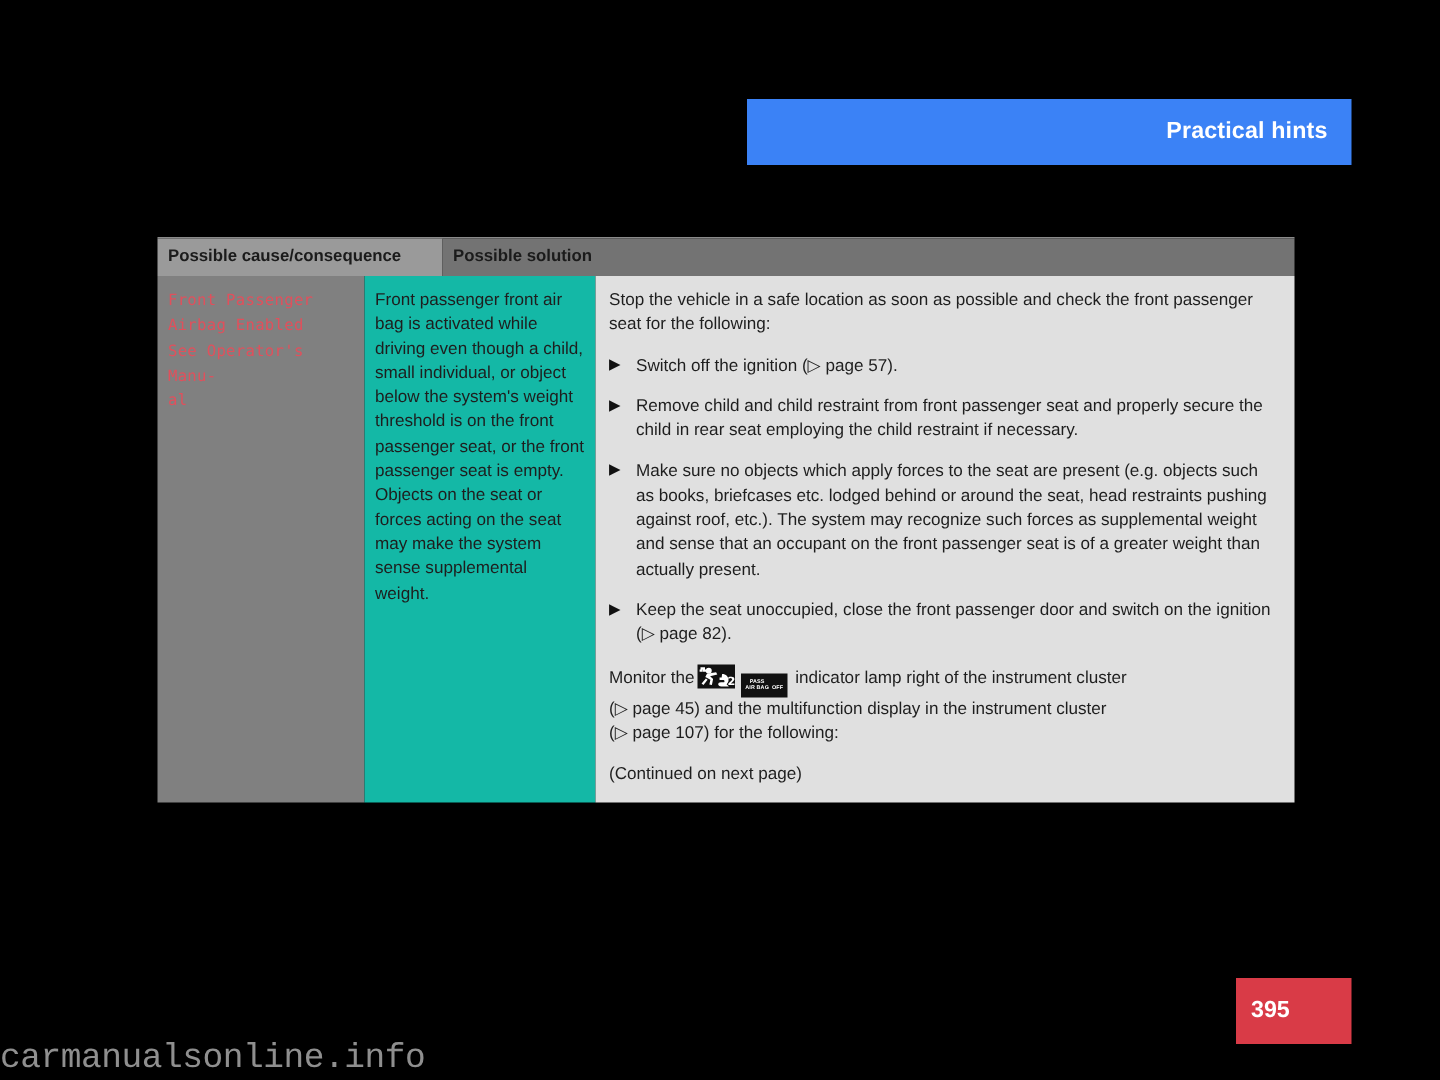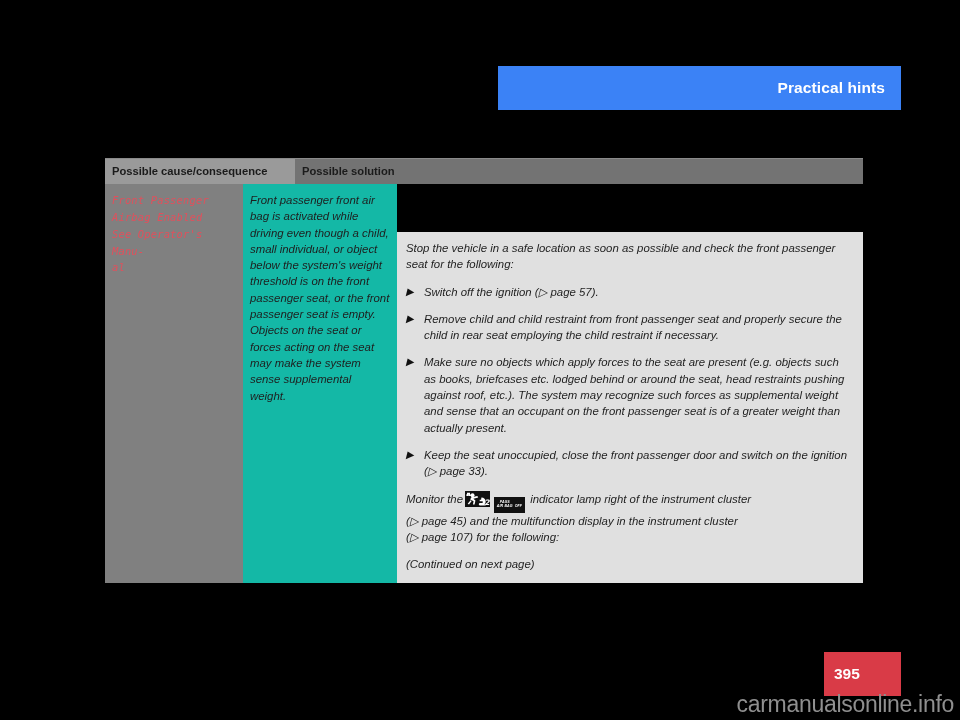--- a/index.html
+++ b/index.html
@@ -58,21 +58,20 @@
   }
   .hdr-c1 { width: 138px; background: #8d8d8d; }
   .hdr-c2 { width: 190px; background: #9a9a9a; }
   .hdr-c3 { flex: 1; background: #737373; }
 
   .body-cell {
     padding: 8px 7px 10px 7px;
     font-size: 11.4px;
     line-height: 1.43;
     color: #1e1e1e;
-    font-style: italic;
   }
   .body-c1 {
     width: 138px;
     background: #808080;
     font-family: "DejaVu Sans Mono", "Liberation Mono", monospace;
     color: #e0505c;
     font-size: 10.4px;
     line-height: 1.62;
     letter-spacing: 0.2px;
     min-height: 342px;
@@ -81,21 +80,20 @@
     width: 154px;
     background: #14b8a6;
     min-height: 342px;
   }
   .body-c3 {
     flex: 1;
     background: #e0e0e0;
     min-height: 342px;
     padding-left: 9px;
     padding-right: 14px;
-    margin-top: 48px;
   }
 
   .para { margin: 0 0 11px 0; }
   .para:last-child { margin-bottom: 0; }
 
   .bullet-item {
     display: flex;
     margin: 0 0 11px 0;
   }
   .bullet-mark {
@@ -153,25 +151,25 @@
     font-size: 15.5px;
     font-weight: bold;
   }
 
   
   #watermark {
     position: absolute;
     left: 0;
     right: 6px;
     bottom: 2px;
-    text-align: right;
+    text-align: left;
     color: #8f8f8f;
     font-size: 23px;
     letter-spacing: -0.3px;
-    font-family: Liberation Sans, sans-serif;
+    font-family: Liberation Mono, monospace;
   }
 </style>
 </head>
 <body>
 
 <div id="page">
 
   <div id="header-bar">
     <div id="header-title">Practical hints</div>
   </div>
@@ -209,21 +207,21 @@
             <div class="bullet-item">
               <span class="bullet-mark">▶</span>
               <span class="bullet-text">Remove child and child restraint from front passenger seat and properly secure the child in rear seat employing the child restraint if necessary.</span>
             </div>
             <div class="bullet-item">
               <span class="bullet-mark">▶</span>
               <span class="bullet-text">Make sure no objects which apply forces to the seat are present (e.g. objects such as books, briefcases etc. lodged behind or around the seat, head restraints pushing against roof, etc.). The system may recognize such forces as supplemental weight and sense that an occupant on the front passenger seat is of a greater weight than actually present.</span>
             </div>
             <div class="bullet-item">
               <span class="bullet-mark">▶</span>
-              <span class="bullet-text">Keep the seat unoccupied, close the front passenger door and switch on the ignition (▷ page 33).</span>
+              <span class="bullet-text">Keep the seat unoccupied, close the front passenger door and switch on the ignition (▷ page 82).</span>
             </div>
           </div>
 
         <div class="para">
           <span>Monitor the</span><span class="lamp lamp-child">
             <svg width="25" height="16" viewBox="0 0 25 16" aria-hidden="true">
               <g fill="#ffffff">
                 <circle cx="7.5" cy="4.2" r="2.0"></circle>
                 <path d="M6.3 6.2 L12.4 5.1 L13.2 6.6 L8.4 7.8 L10.4 9.6 L9.6 13.6 L7.9 13.4 L8.6 10.2 L5.2 8.4 Z"></path>
                 <path d="M5.6 9.3 L6.7 10.1 L4.0 13.6 L2.7 12.7 Z"></path>

